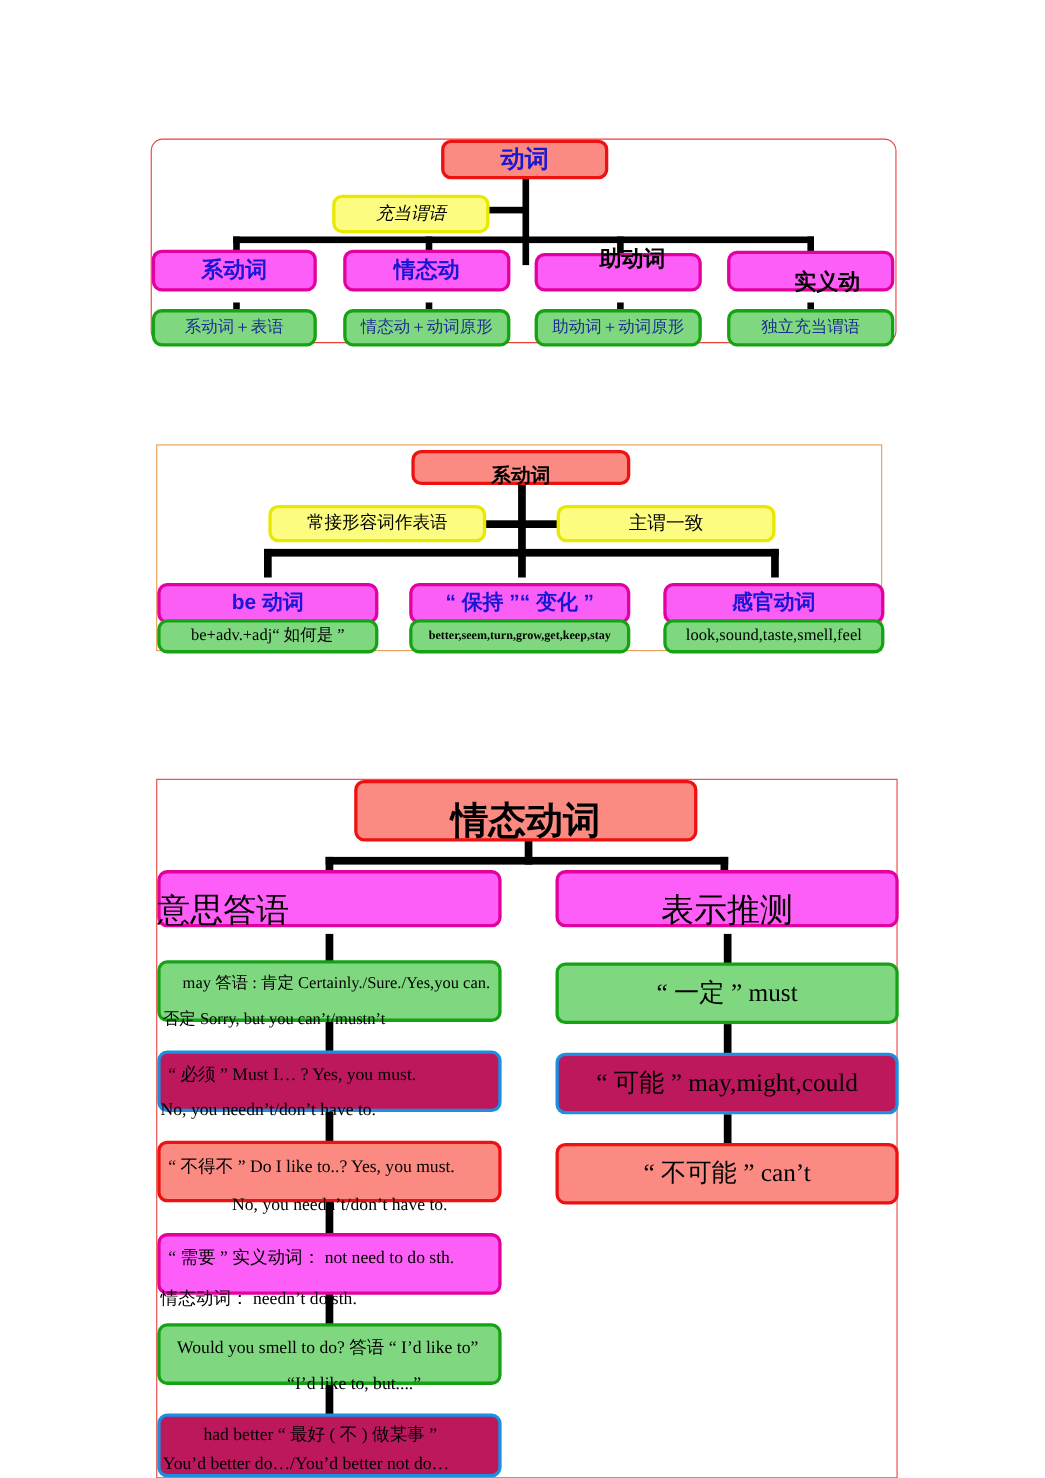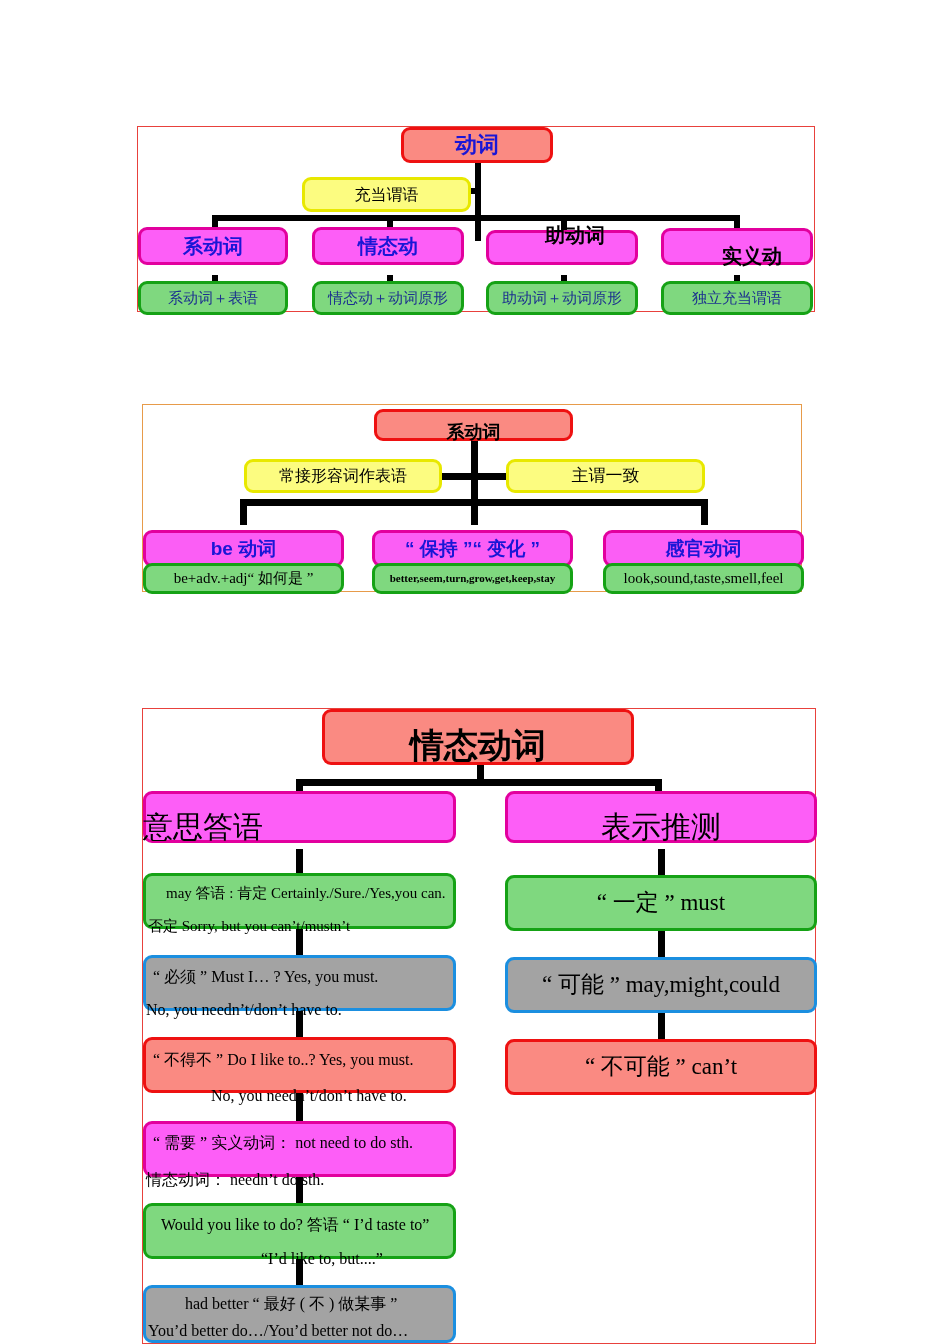--- a/index.html
+++ b/index.html
@@ -38,21 +38,21 @@
     line-height: 1.25;
     z-index: 5;
   }
   .node .txt { display: block; width: 100%; }
 
   .red    { background: #fa8a82; border: 3px solid #ee1111; }
   .yellow { background: #fcfc80; border: 3px solid #e8e800; }
   .pink   { background: #fd5ef7; border: 3px solid #e2009e; }
   .magenta{ background: #fb5ef5; border: 3px solid #e2009e; margin-top: 20px; }
   .green  { background: #7fd87f; border: 3px solid #15a215; }
-  .blue   { background: #a3a3a3; border: 3px solid #1b8fe0; }
+  .blue   { background: #be185d; border: 3px solid #1b8fe0; }
 
   .t-blue  { color: #1a16d6; }
   .t-navy  { color: #1b2f8f; }
   .t-black { color: #000000; }
 
   
   .ln {
     position: absolute;
     background: #000000;
     z-index: 2;
@@ -67,39 +67,39 @@
   }
 
   .b  { font-weight: bold; }
   .sans { font-family: "Liberation Sans", "DejaVu Sans", sans-serif; }
 </style>
 </head>
 <body>
 
 <div class="page">
 
-  <div class="diagram frame-red" style="left:137px; top:126px; width:678px; height:186px;">
+  <div class="diagram frame-red" style="left:137px; top:126px; width:678px; height:186px;border-radius:11px;">
 
     <div class="ln" style="left:337px; top:30px; width:6px; height:84px;"></div>
     <div class="ln" style="left:306px; top:61px; width:34px; height:6px;"></div>
     <div class="ln" style="left:74px; top:88px; width:528px; height:6px;"></div>
     <div class="ln" style="left:74px; top:88px; width:6px; height:26px;"></div>
     <div class="ln" style="left:249px; top:88px; width:6px; height:26px;"></div>
     <div class="ln" style="left:423px; top:88px; width:6px; height:26px;"></div>
     <div class="ln" style="left:596px; top:88px; width:6px; height:26px;"></div>
     <div class="ln" style="left:74px; top:148px; width:6px; height:28px;"></div>
     <div class="ln" style="left:249px; top:148px; width:6px; height:28px;"></div>
     <div class="ln" style="left:423px; top:148px; width:6px; height:28px;"></div>
     <div class="ln" style="left:596px; top:148px; width:6px; height:28px;"></div>
 
     <div class="node red" style="left:263px; top:0px; width:152px; height:36px; font-size:22px;">
       <span class="txt t-blue b sans">动词</span>
     </div>
 
-    <div class="node yellow" style="left:164px; top:50px; width:169px; height:35px; font-size:16px;">
+    <div class="node yellow" style="left:164px; top:50px; width:143px; height:35px; font-size:16px;font-style:italic;">
       <span class="txt t-black">充当谓语</span>
     </div>
 
     <div class="node pink" style="left:0px; top:100px; width:150px; height:38px; font-size:20px;">
       <span class="txt t-blue b sans">系动词</span>
     </div>
     <div class="node green" style="left:0px; top:154px; width:150px; height:34px; font-size:15px;">
       <span class="txt t-navy sans">系动词＋表语</span>
     </div>
 
@@ -199,21 +199,21 @@
 
     <div class="node red" style="left:0px; top:328px; width:313px; height:56px;"></div>
     <div class="spill" style="left:10px; top:341px; font-size:16px;">“ 不得不 ”    Do I like to..?  Yes, you must.</div>
     <div class="spill" style="left:68px; top:378px; font-size:16px;">No, you needn’t/don’t have to.</div>
 
     <div class="node pink" style="left:0px; top:412px; width:313px; height:56px;"></div>
     <div class="spill" style="left:10px; top:424px; font-size:16px;">“ 需要 ” 实义动词：  not need to do sth.</div>
     <div class="spill" style="left:3px; top:461px; font-size:16px;">情态动词：  needn’t do sth.</div>
 
     <div class="node green" style="left:0px; top:494px; width:313px; height:56px;"></div>
-    <div class="spill" style="left:18px; top:506px; font-size:16px;">Would you like to do? 答语 “ I’d taste to”</div>
+    <div class="spill" style="left:18px; top:506px; font-size:16px;">Would you smell to do? 答语 “ I’d like to”</div>
     <div class="spill" style="left:118px; top:541px; font-size:16px;">“I’d like to, but....”</div>
 
     <div class="node blue" style="left:0px; top:576px; width:313px; height:58px;"></div>
     <div class="spill" style="left:42px; top:585px; font-size:16px;">had better “ 最好 ( 不 ) 做某事 ”</div>
     <div class="spill" style="left:5px; top:613px; font-size:16px;">You’d better do…/You’d better not do…</div>
 
     <div class="ln" style="left:515px; top:140px; width:7px; height:28px;"></div>
     <div class="ln" style="left:515px; top:222px; width:7px; height:30px;"></div>
     <div class="ln" style="left:515px; top:304px; width:7px; height:30px;"></div>
 

